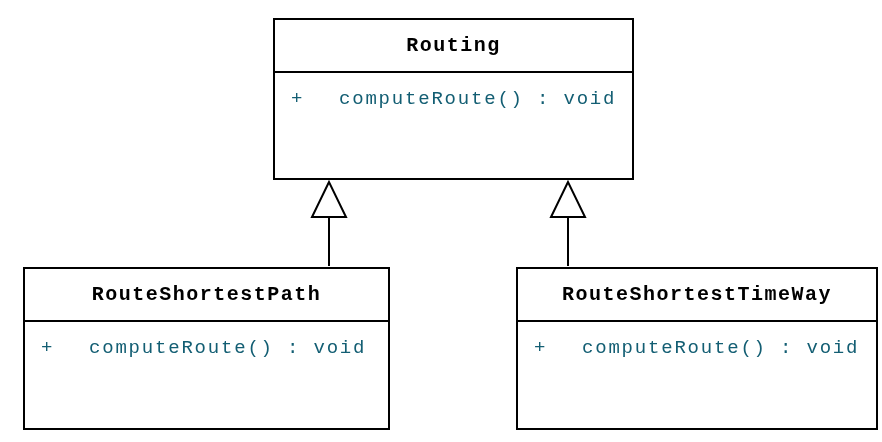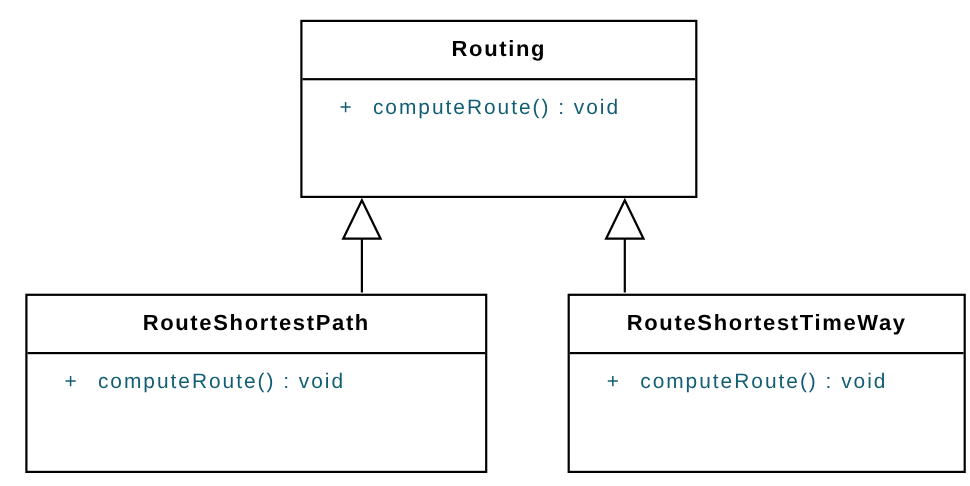--- a/index.html
+++ b/index.html
@@ -5,23 +5,22 @@
   html, body {
     margin: 0;
     padding: 0;
     background: #ffffff;
   }
   .canvas {
     position: relative;
     width: 882px;
     height: 442px;
     background: #ffffff;
-    font-family: Liberation Sans, sans-serif;
+    font-family: Liberation Mono, monospace;
     overflow: hidden;
-    text-align: center;
   }
   .connectors {
     position: absolute;
     left: 0;
     top: 0;
     width: 882px;
     height: 442px;
   }
   .class-box {
     position: absolute;
@@ -31,21 +30,21 @@
   }
   #box-routing {
     left: 273px;
     top: 18px;
     width: 361px;
     height: 162px;
   }
   #box-route-shortest-path {
     left: 23px;
     top: 267px;
-    width: 420px;
+    width: 367px;
     height: 163px;
   }
   #box-route-shortest-time-way {
     left: 496px;
     top: 267px;
     width: 362px;
     height: 163px;
     margin-left: 20px;
   }
   .class-title {

